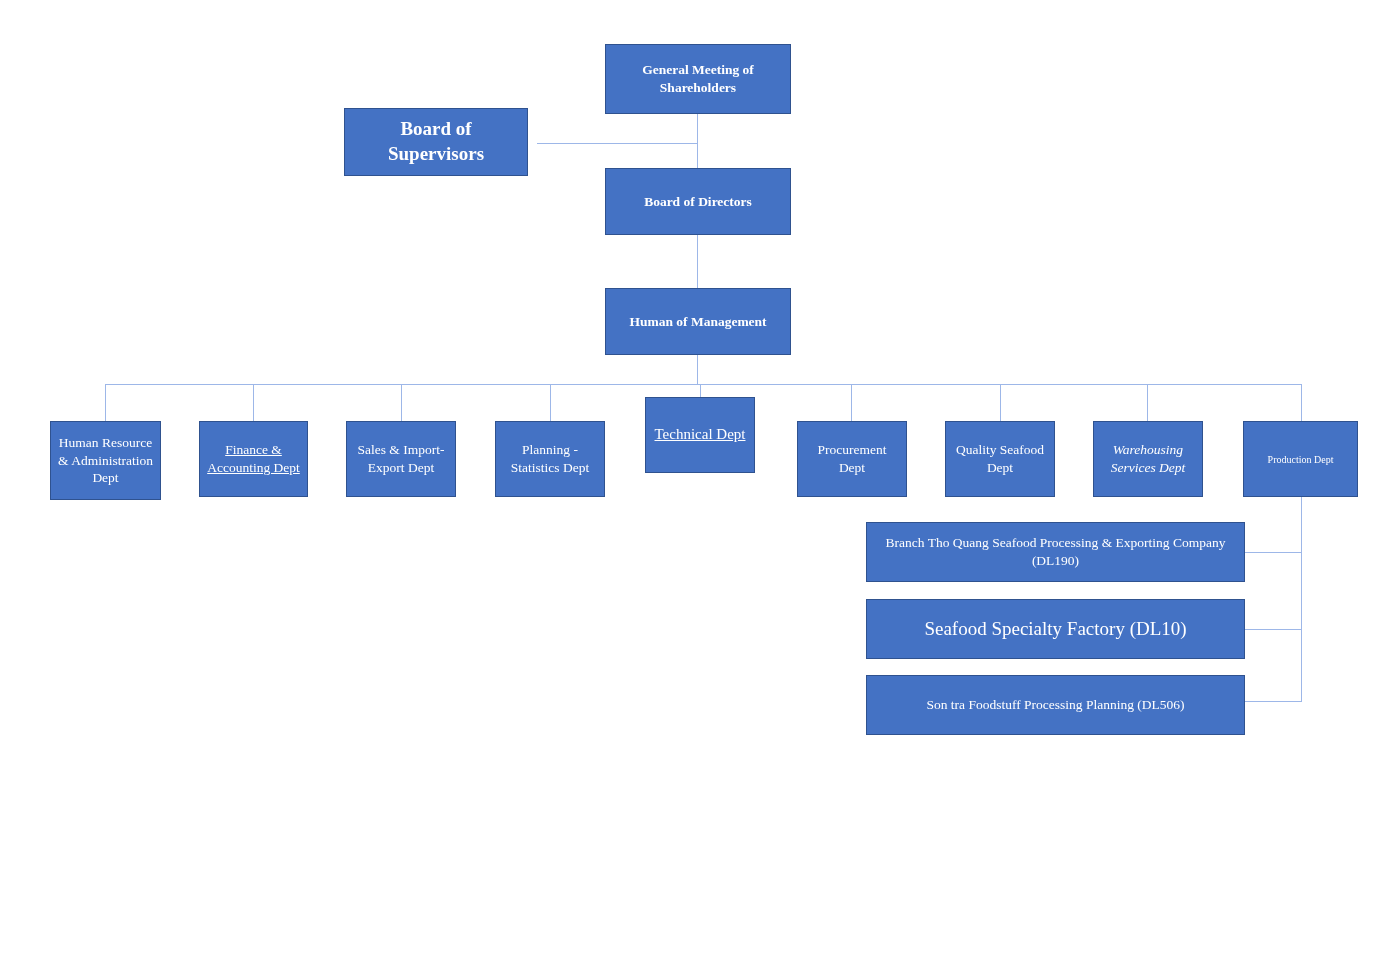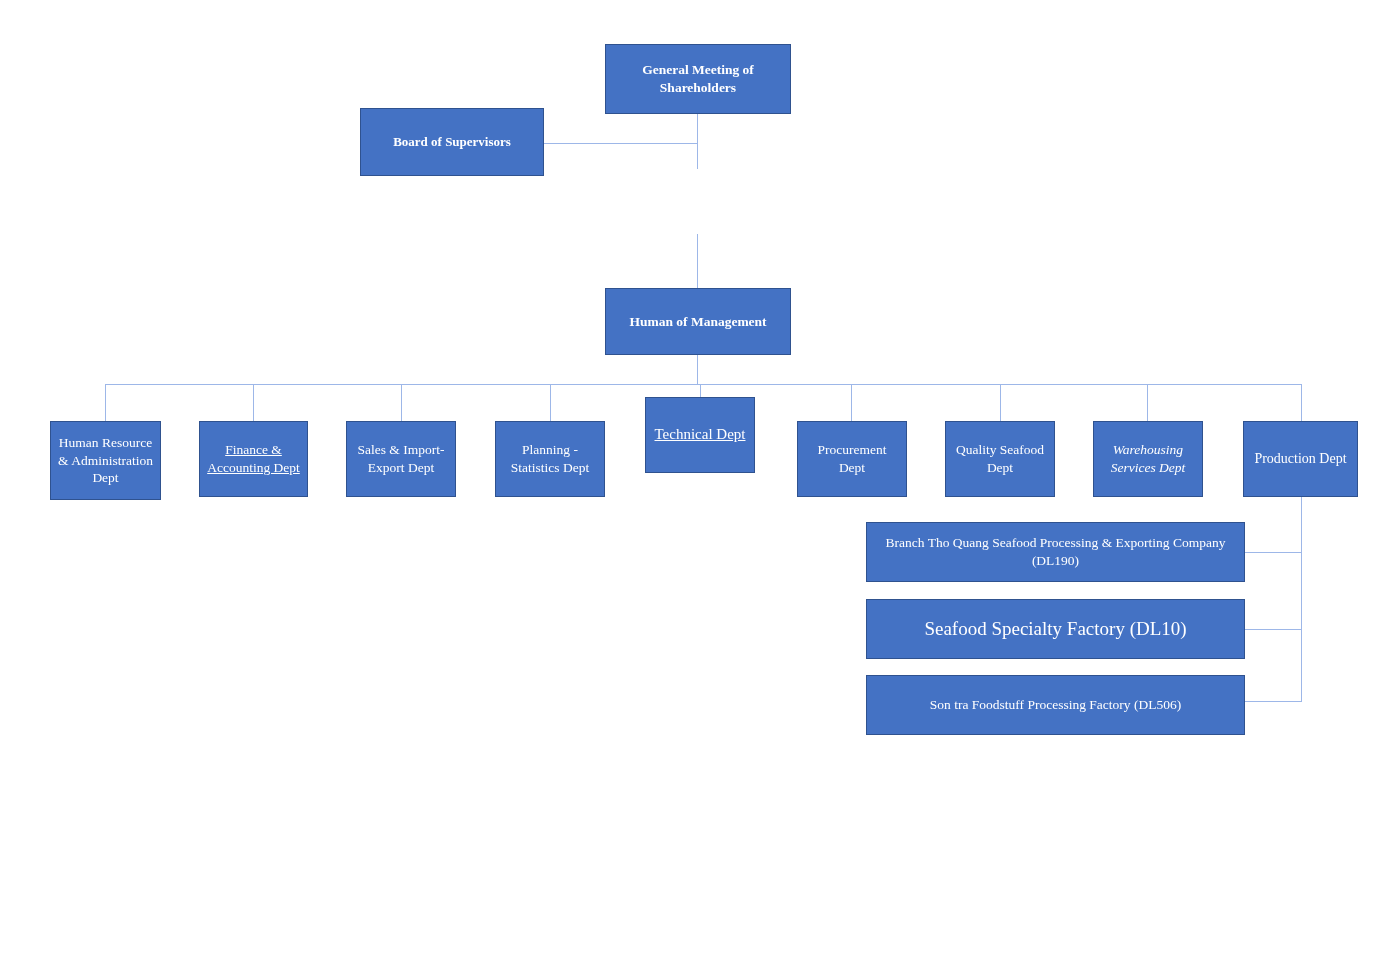--- a/index.html
+++ b/index.html
@@ -74,24 +74,27 @@
 
   <div class="connector v" style="left:1301px; top:497px; height:205px;"></div>
   <div class="connector h" style="left:1245px; top:552px; width:57px;"></div>
   <div class="connector h" style="left:1245px; top:629px; width:57px;"></div>
   <div class="connector h" style="left:1245px; top:701px; width:57px;"></div>
 
   <div class="node bold" style="left:605px; top:44px; width:186px; height:70px; font-size:13.5px;">
     <span class="label">General Meeting of Shareholders</span>
   </div>
 
-  <div class="node bold" style="left:360px; top:108px; width:184px; height:68px; font-size:13px;align-items:center;">
+  <div class="node bold" style="left:344px; top:108px; width:184px; height:68px; font-size:19px;align-items:center;">
     <span class="label">Board of Supervisors</span>
   </div>
 
+  <div class="node bold" style="left:605px; top:168px; width:186px; height:67px; font-size:13.5px;">
+    <span class="label">Board of Directors</span>
+  </div>
 
   <div class="node bold" style="left:605px; top:288px; width:186px; height:67px; font-size:13.5px;">
     <span class="label">Human of Management</span>
   </div>
 
   <div class="node" style="left:50px; top:421px; width:111px; height:79px; font-size:13.5px;">
     <span class="label">Human Resource &amp; Administration Dept</span>
   </div>
 
   <div class="node" style="left:199px; top:421px; width:109px; height:76px; font-size:13.5px;text-decoration:underline;">
@@ -115,29 +118,29 @@
   </div>
 
   <div class="node" style="left:945px; top:421px; width:110px; height:76px; font-size:13.5px;">
     <span class="label">Quality Seafood Dept</span>
   </div>
 
   <div class="node" style="left:1093px; top:421px; width:110px; height:76px; font-size:13.5px;font-style:italic;">
     <span class="label">Warehousing Services Dept</span>
   </div>
 
-  <div class="node" style="left:1243px; top:421px; width:115px; height:76px; font-size:14px;">
+  <div class="node" style="left:1243px; top:421px; width:115px; height:76px; font-size:10px;">
     <span class="label">Production Dept</span>
   </div>
 
   <div class="node" style="left:866px; top:522px; width:379px; height:60px; font-size:13.5px;">
     <span class="label">Branch Tho Quang Seafood Processing &amp; Exporting Company (DL190)</span>
   </div>
 
   <div class="node" style="left:866px; top:599px; width:379px; height:60px; font-size:19px;">
     <span class="label">Seafood Specialty Factory (DL10)</span>
   </div>
 
   <div class="node" style="left:866px; top:675px; width:379px; height:60px; font-size:13.5px;">
-    <span class="label">Son tra Foodstuff Processing Factory (DL506)</span>
+    <span class="label">Son tra Foodstuff Processing Planning (DL506)</span>
   </div>
 
 </div>
 
 </body></html>

